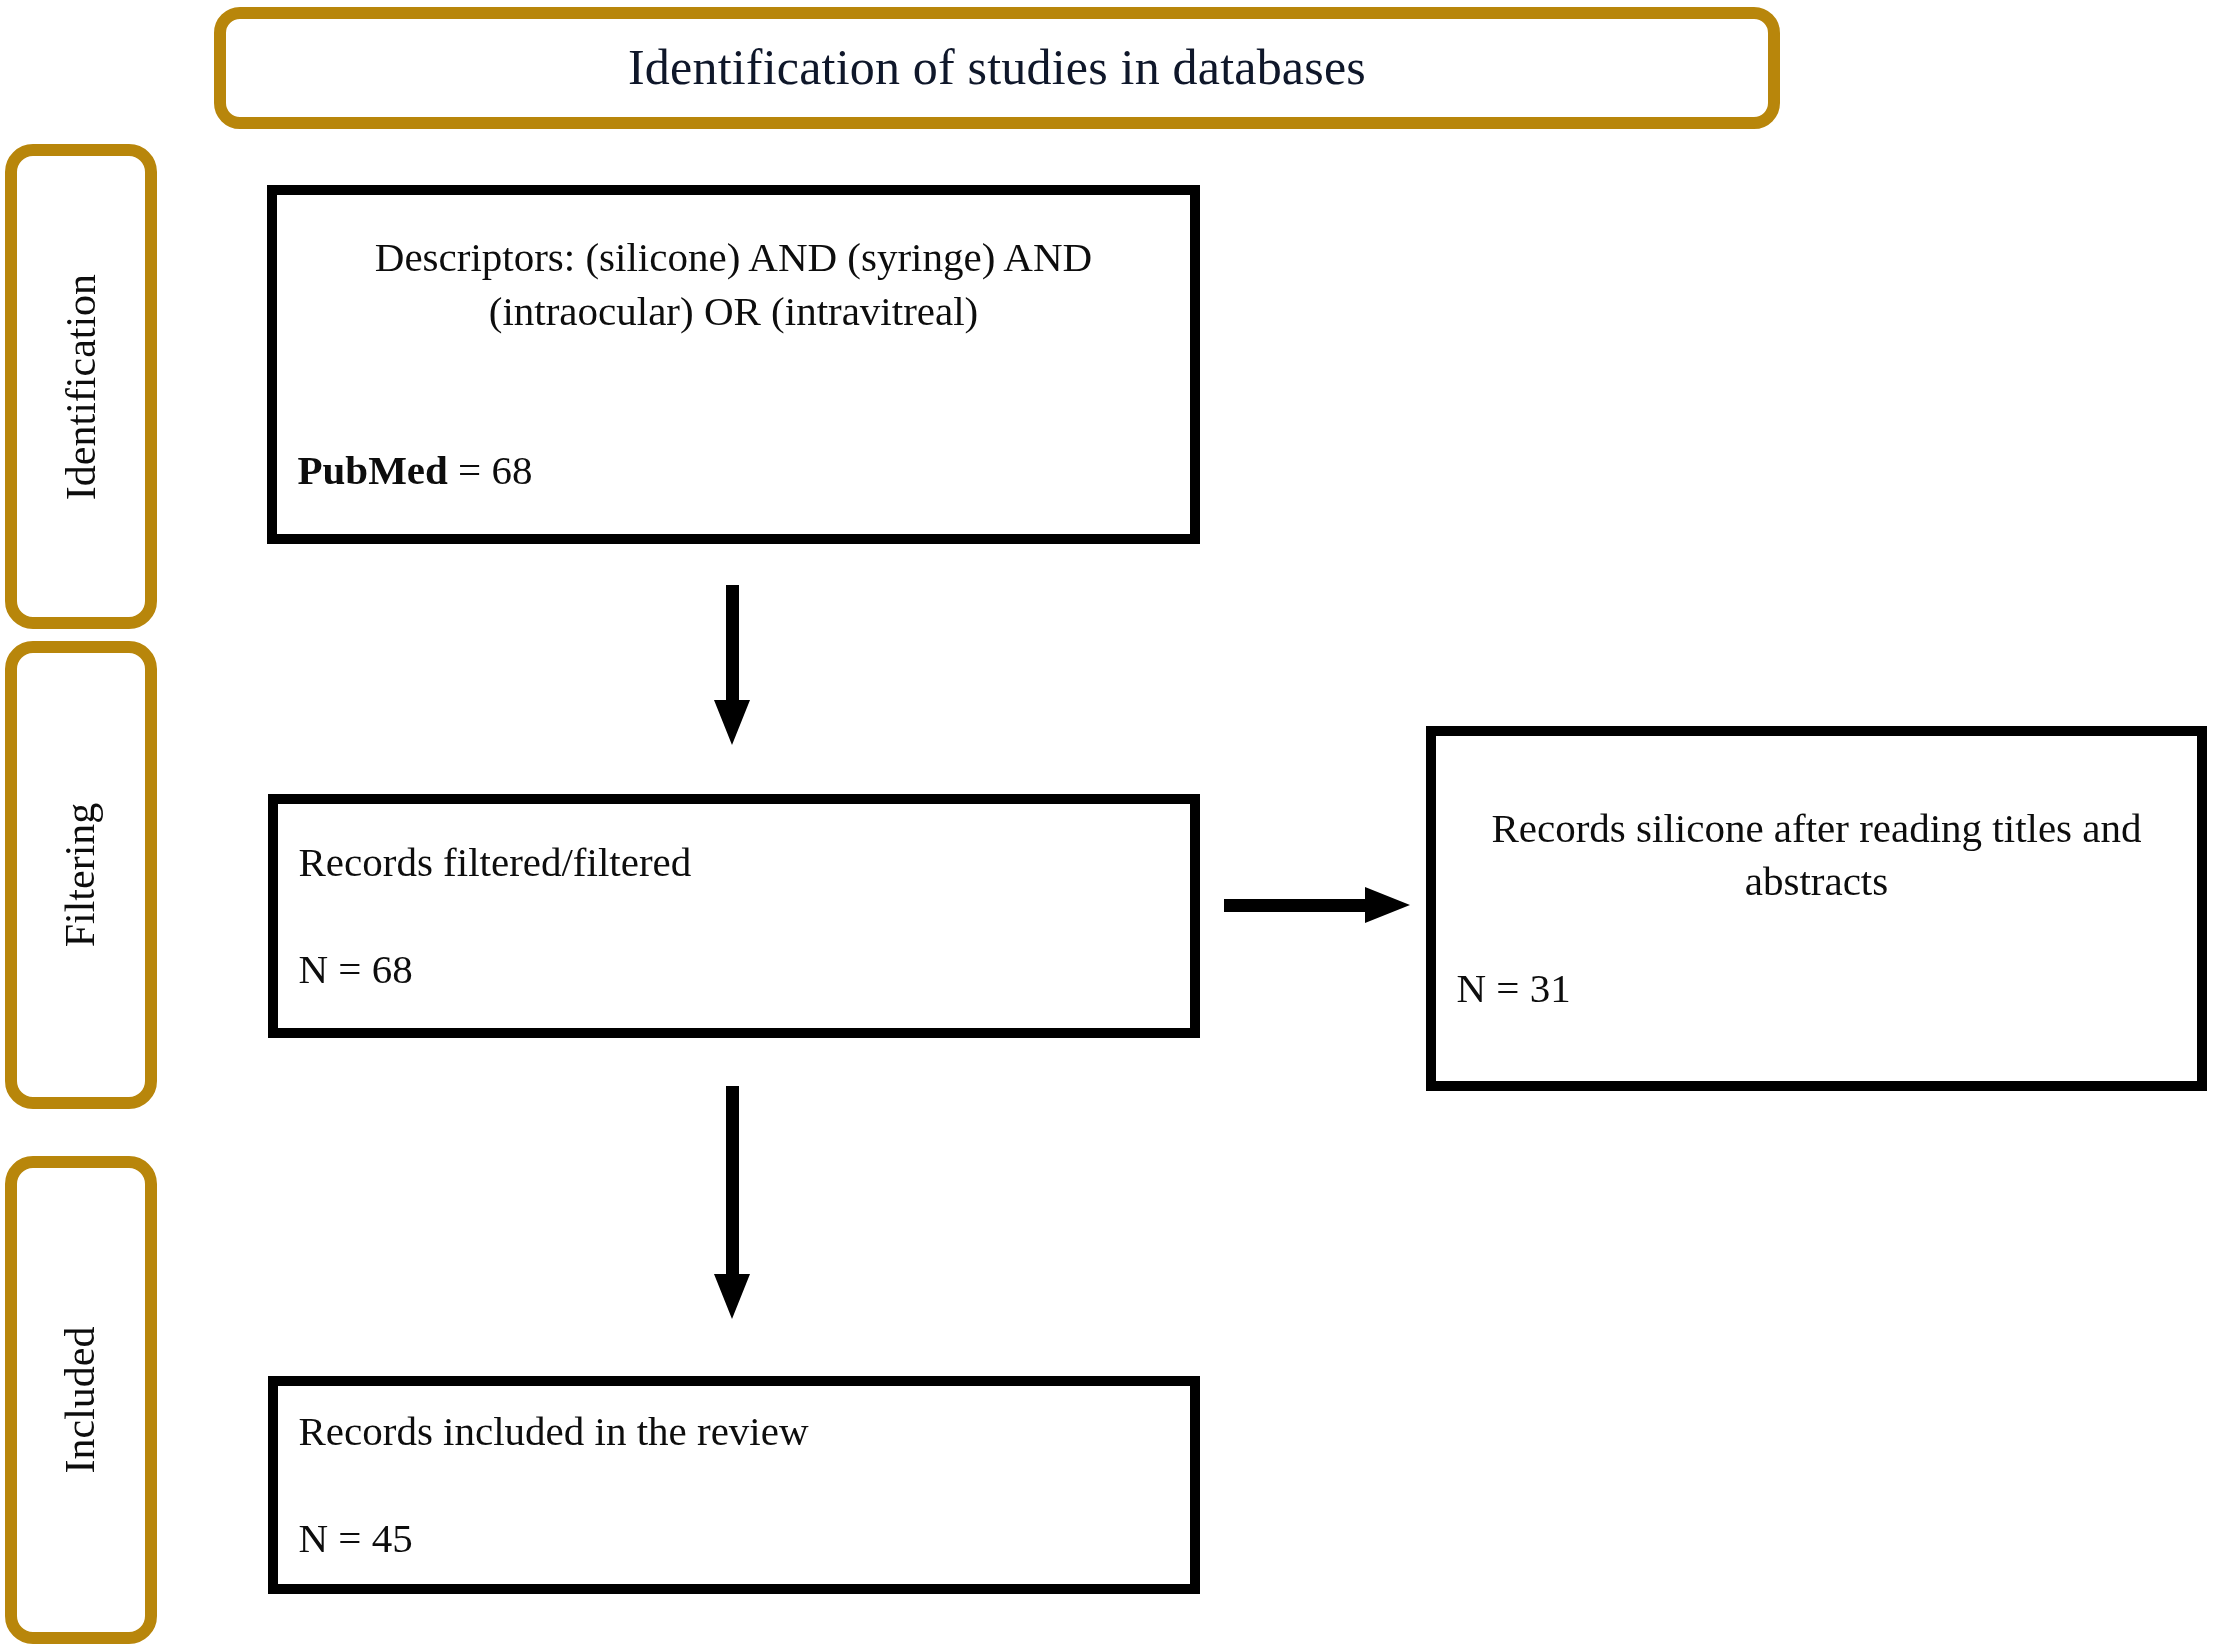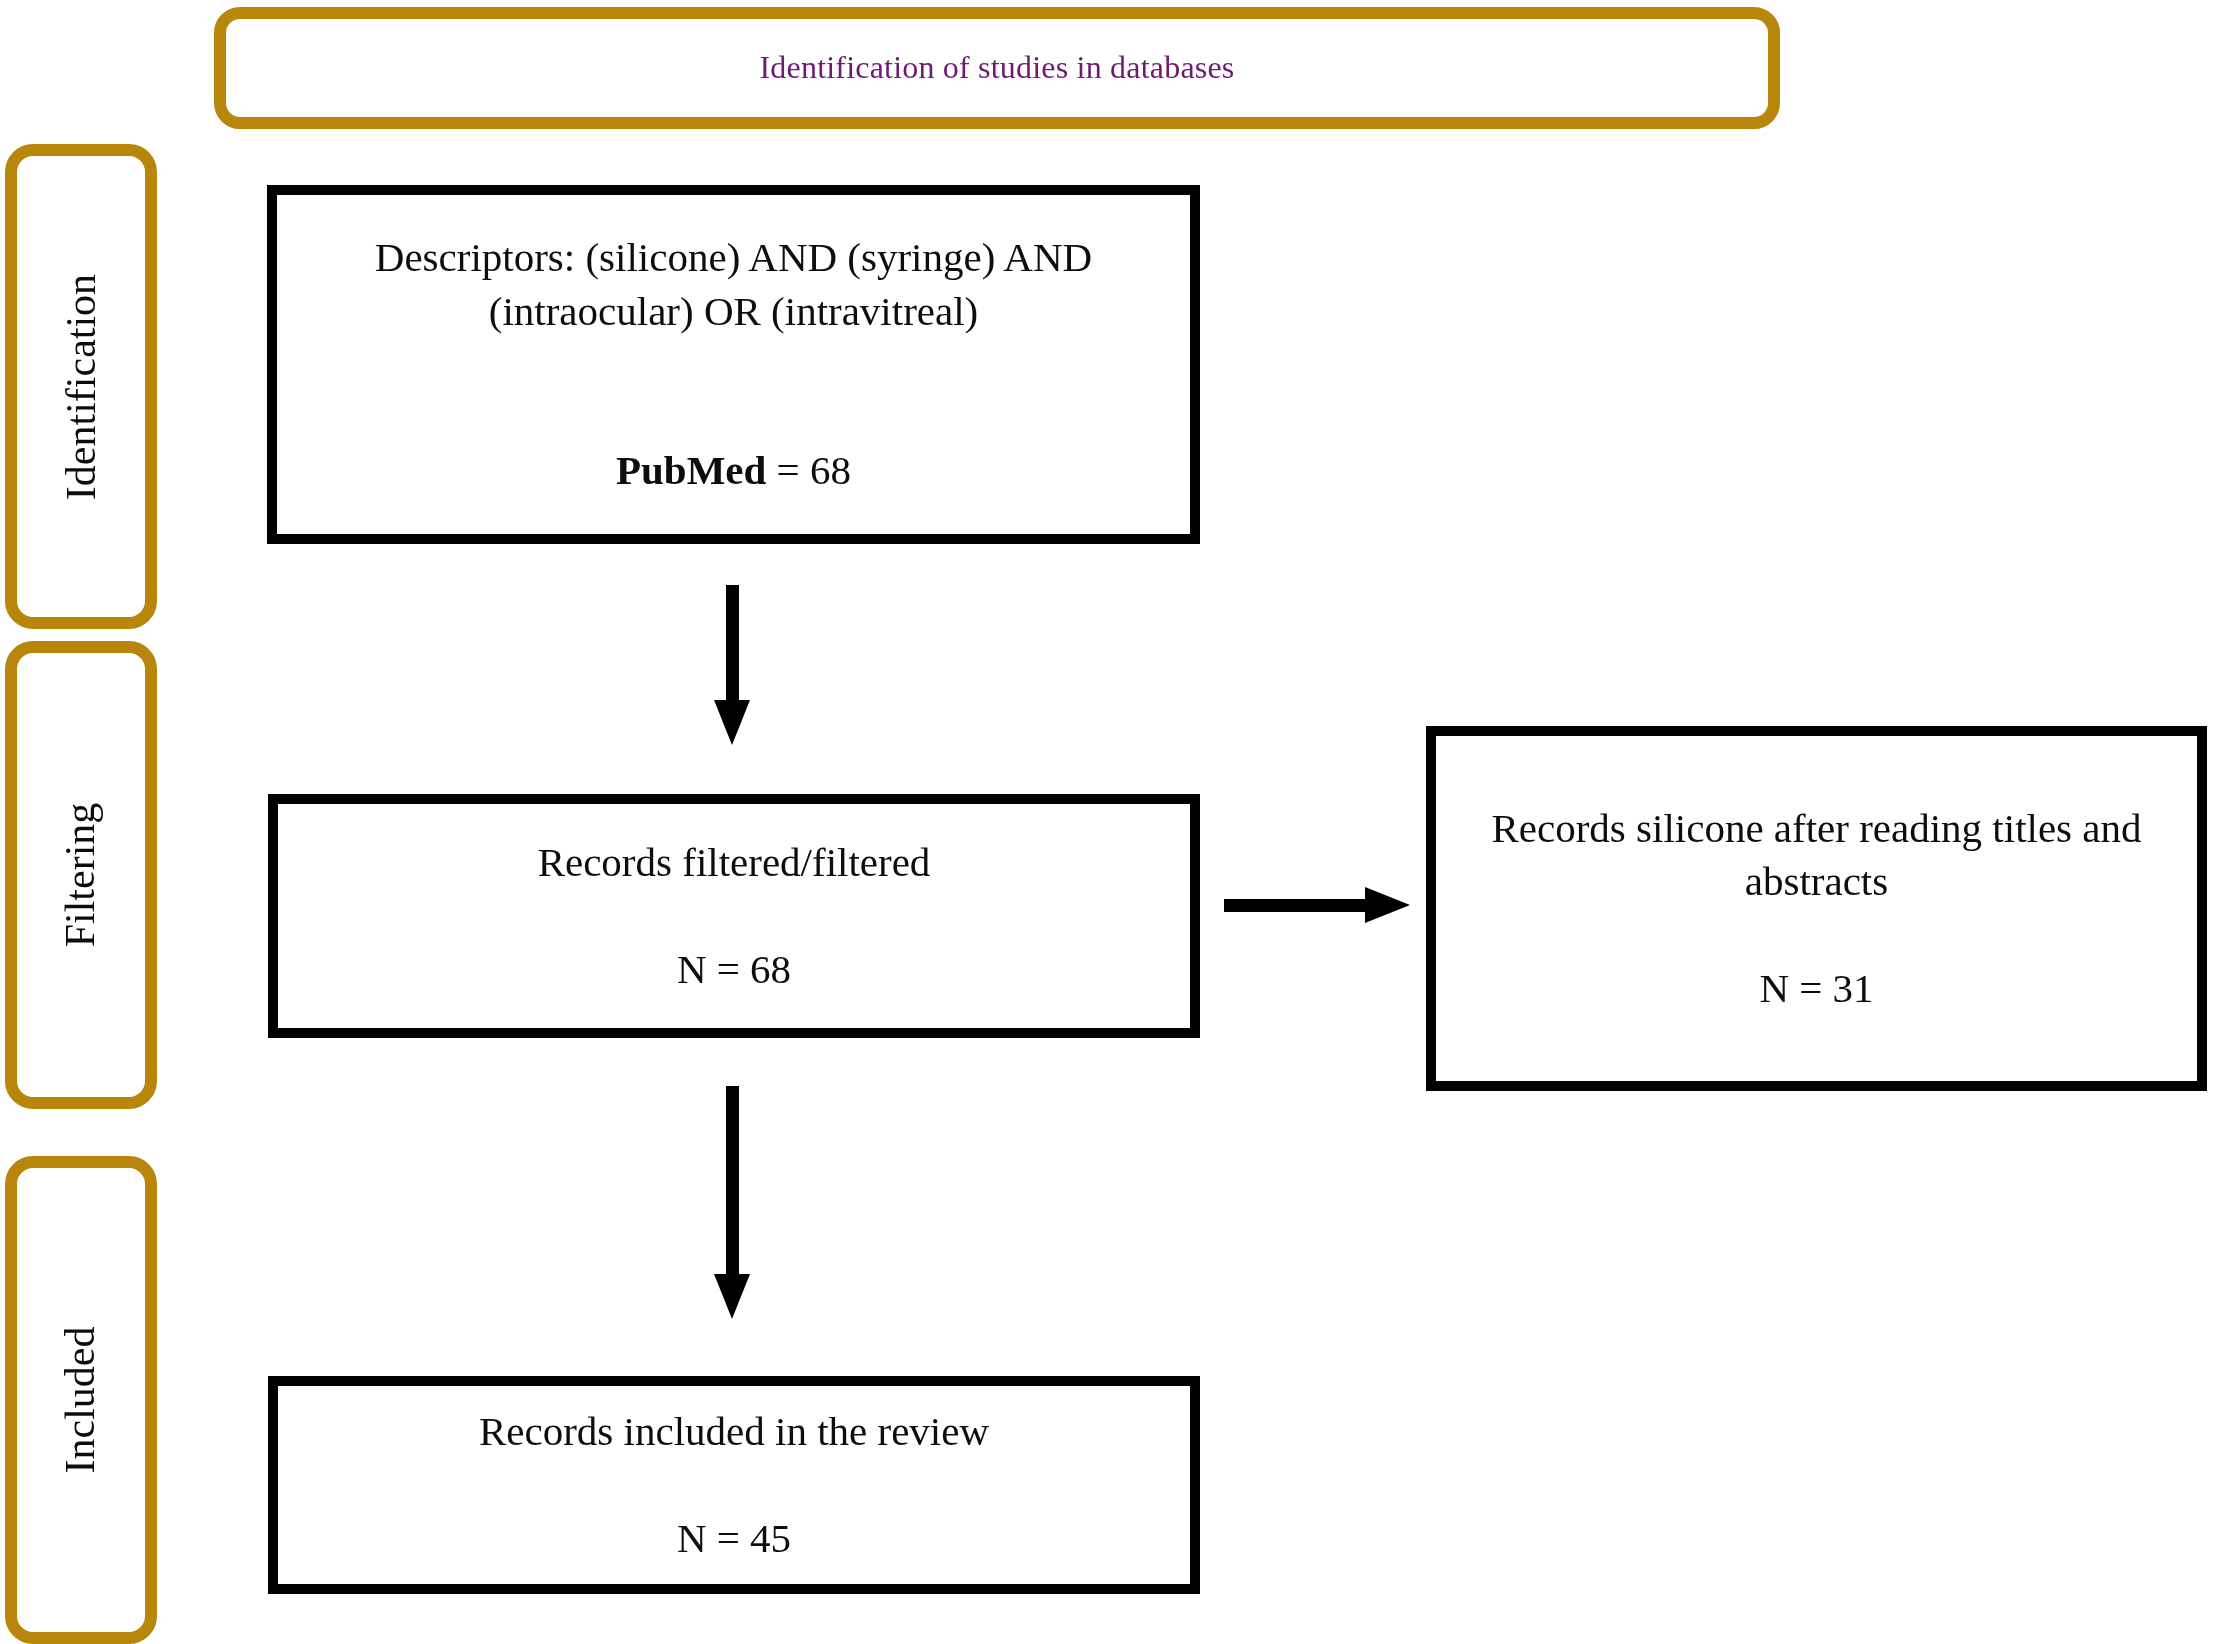--- a/index.html
+++ b/index.html
@@ -23,23 +23,23 @@
     position: absolute;
     border: 12px solid #b8860b;
     border-radius: 26px;
     background: #ffffff;
     display: flex;
     align-items: center;
     justify-content: center;
     text-align: center;
   }
   .stage-banner .banner-text {
-    font-size: 32px;
+    font-size: 50px;
     line-height: 1.15;
-    color: #701a75;
+    color: #0f172a;
     letter-spacing: 0.2px;
     text-align: center;
   }
 
   
   .stage-tab {
     position: absolute;
     left: 4.7px;
     width: 152px;
     border: 12px solid #b8860b;
@@ -58,21 +58,21 @@
     color: #0d0d0d;
   }
 
   
   .flow-box {
     position: absolute;
     border: 10.3px solid #000000;
     background: #ffffff;
     display: flex;
     flex-direction: column;
-    align-items: center;
+    align-items: flex-start;
     justify-content: center;
     text-align: center;
     padding: 9.3px 20.5px;
     gap: 12px;
   }
   .flow-box .line {
     font-size: 41px;
     line-height: 1.30;
     color: #0d0d0d;
     white-space: pre-line;

